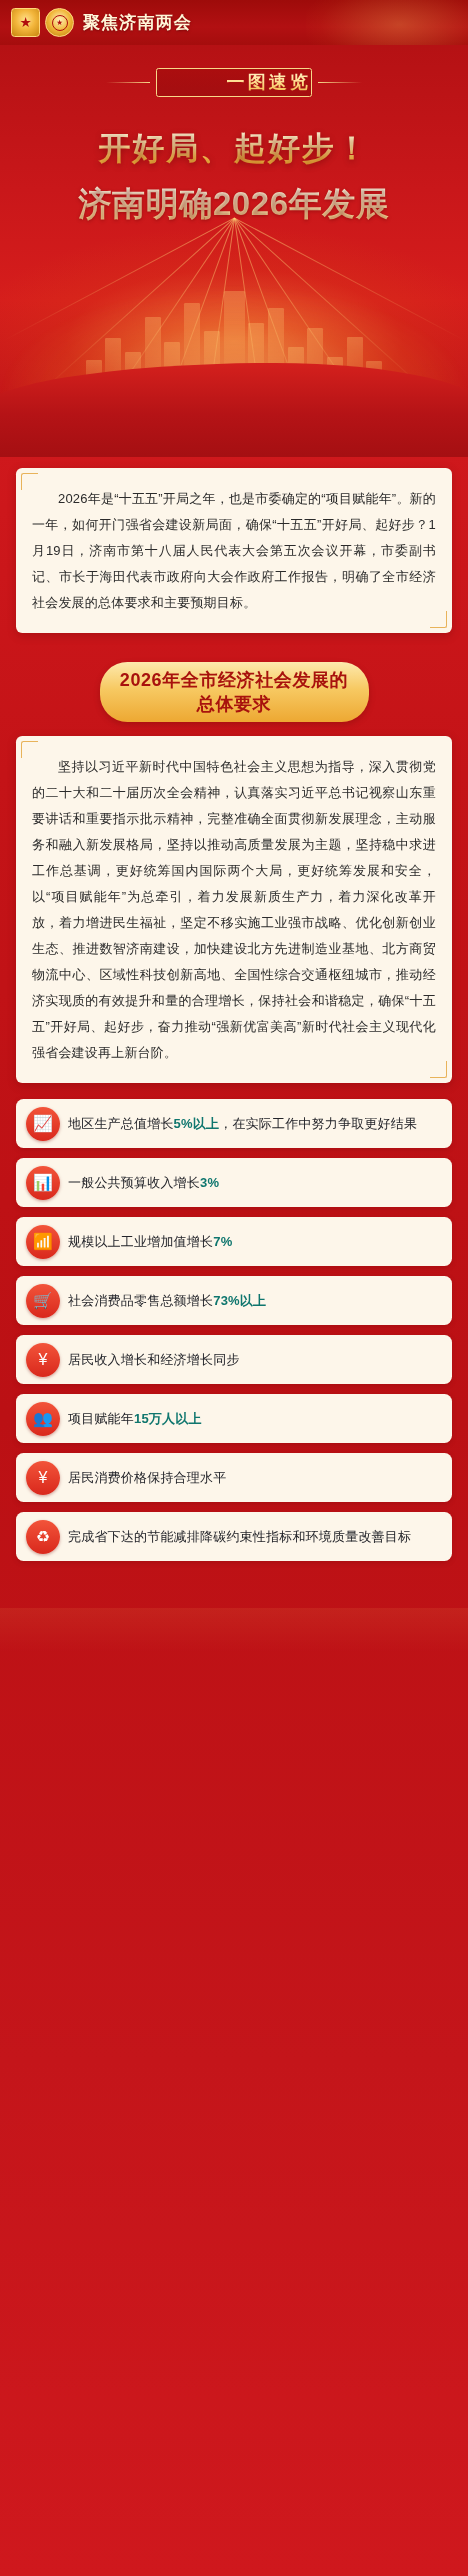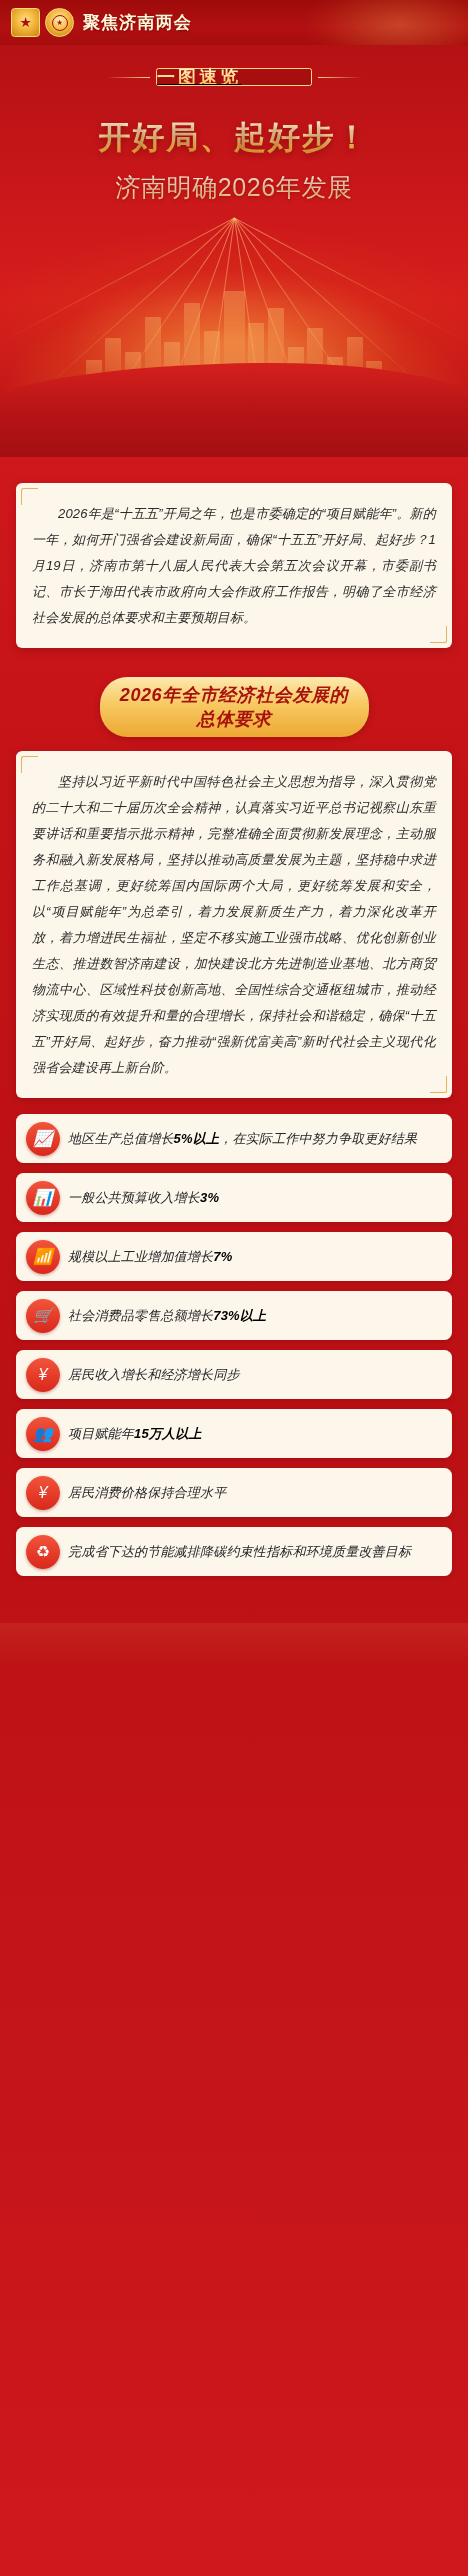--- a/index.html
+++ b/index.html
@@ -89,26 +89,25 @@
   }
   .hero-glow {
     position: absolute; left: 50%; top: 58%;
     width: 475px; height: 225px; margin-left: -237px;
     background: radial-gradient(ellipse at center, rgba(255,206,110,0.55) 0%, rgba(255,150,40,0.18) 45%, transparent 70%);
     filter: blur(1.2px);
   }
   .badge-slim {
     position: relative; z-index: 5;
     margin: 22.5px auto 0;
-    width: 156px; height: 18px;
-    display: flex; align-items: center; justify-content: flex-start;
+    width: 156px; height: 29px;
+    display: flex; align-items: center; justify-content: flex-end;
     border: 1.2px solid #f7d98a;
     border-radius: 2.5px;
     background: linear-gradient(180deg, rgba(160,10,10,0.55), rgba(120,5,5,0.35));
-    text-decoration: underline;
   }
   .badge-slim span {
     font-size: 18px; font-weight: bold; letter-spacing: 3.1px;
     background: linear-gradient(180deg, #fff6cf 0%, #ffdf95 45%, #f2b844 100%);
     -webkit-background-clip: text; background-clip: text; color: transparent;
   }
   .badge-slim:before, .badge-slim:after {
     content:""; position: absolute; top: 50%; width: 44px; height: 1.2px;
     background: linear-gradient(90deg, rgba(247,217,138,0), #f7d98a);
   }
@@ -122,21 +121,21 @@
   }
   .hero-main .l1 {
     font-size: 32px; font-weight: bold; letter-spacing: 1.9px;
     background: linear-gradient(180deg, #fffbe8 0%, #ffe9a8 40%, #f6bf4e 70%, #e39a1c 100%);
     -webkit-background-clip: text; background-clip: text; color: transparent;
     text-shadow: 0 1.9px 6.2px rgba(90,0,0,0.45);
     display: block;
   }
   .hero-main .l2, .hero-main .l3 {
     display: block;
-    font-size: 25px; font-weight: normal; letter-spacing: 0.6px;
+    font-size: 33px; font-weight: bold; letter-spacing: 0.6px;
     background: linear-gradient(180deg, #fffdf2 0%, #ffeec0 45%, #fbd480 100%);
     -webkit-background-clip: text; background-clip: text; color: transparent;
     text-shadow: 0 1.2px 3.7px rgba(90,0,0,0.4);
     margin-top: 11.2px;
   }
   .hero-main .l3 { margin-top: 6.2px; }
 
   .skyline {
     position: absolute; left: 0; right: 0; bottom: 60px;
     height: 125px;
@@ -159,22 +158,21 @@
     position: absolute; left: -8%; right: -8%; bottom: 0;
     height: 65px;
     background: linear-gradient(180deg, rgba(255,180,90,0.35), rgba(200,40,20,0.0));
     border-radius: 50% 50% 0 0 / 37px 37px 0 0;
   }
 
   
   .content {
     position: relative;
     z-index: 4;
-    padding: 26px 16px 37px;
-    font-style: italic;
+    padding: 11px 16px 37px;
   }
   .card {
     position: relative;
     background: #fdf6ea;
     border-radius: 6.2px;
     padding: 17.5px 16px;
     box-shadow: 0 2.5px 8.7px rgba(90,0,0,0.25);
   }
   .card:before, .card:after {
     content: "";
@@ -241,21 +239,21 @@
     display: flex; align-items: center; justify-content: center;
     font-size: 16px;
     box-shadow: 0 1.2px 3.1px rgba(120,10,0,0.35);
   }
   .goal .txt {
     font-size: 13px;
     line-height: 21px;
     color: #23242a;
     letter-spacing: 0.2px;
   }
-  .goal .txt b { color: #000000; font-weight: bold; }
+  .goal .txt b { color: #0f766e; font-weight: bold; }
 
   
   .footer-deco {
     height: 44px;
     background: linear-gradient(180deg, rgba(255,180,90,0.10), rgba(160,8,8,0.0));
   }
 </style>
 </head>
 <body>
 

